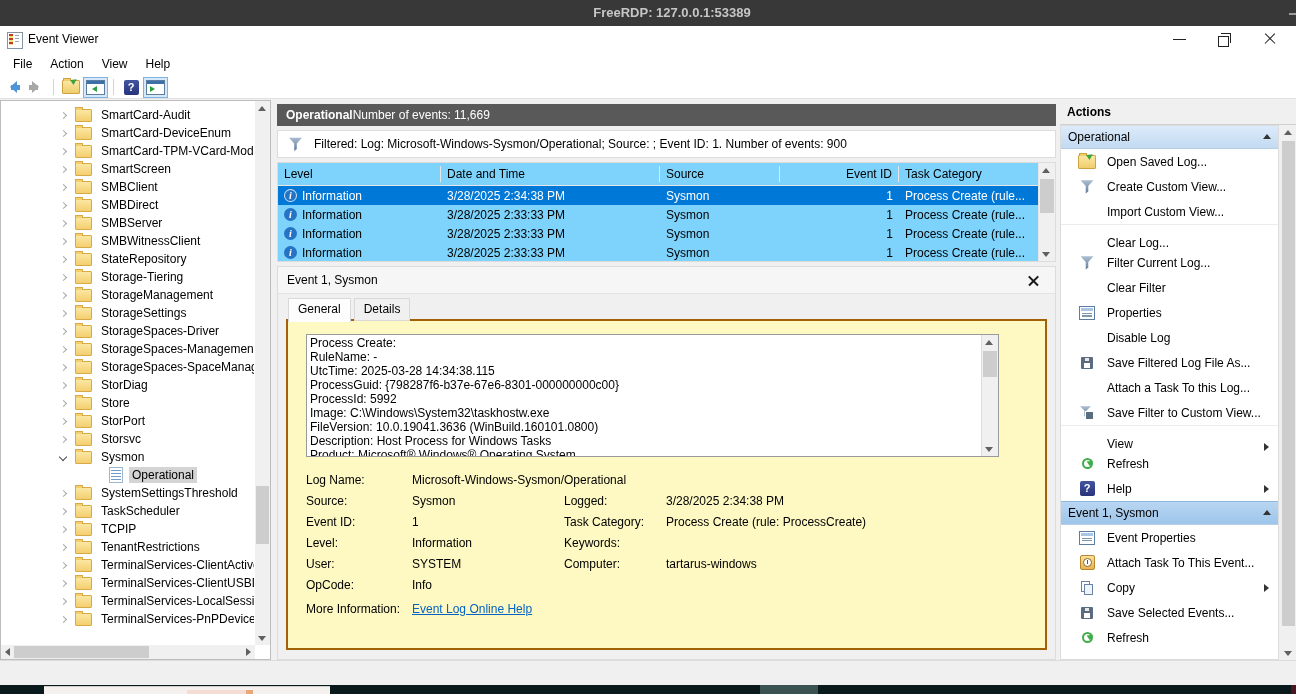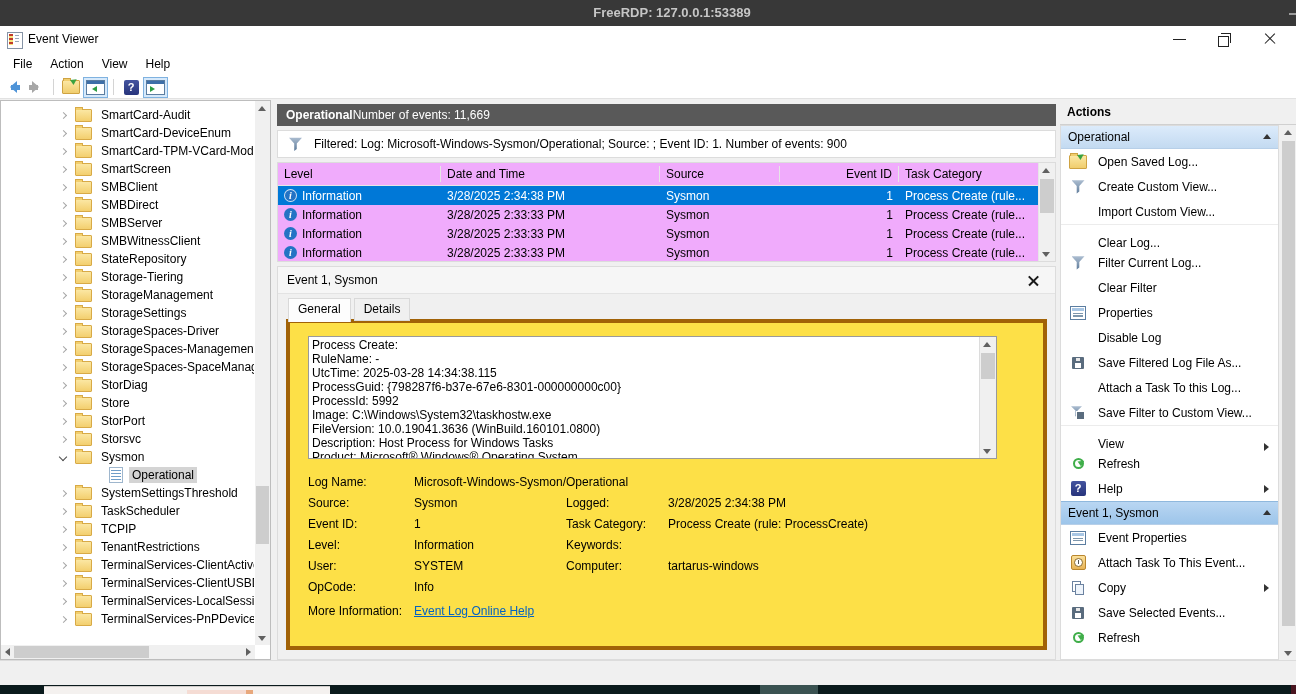--- a/index.html
+++ b/index.html
@@ -76,21 +76,21 @@
   
   .main-panel{position:absolute;left:277px;top:100px;width:779px;height:560px;}
   .main-header{position:absolute;left:0;right:0;top:4px;height:22px;background:#595959;color:#fff;display:flex;align-items:center;}
   .mh-title{font-weight:bold;margin-left:9px;}
   .mh-sub{}
   .filter-bar{position:absolute;left:0;right:0;top:30px;height:28px;background:#fff;border:1px solid #dcdcdc;box-sizing:border-box;display:flex;align-items:center;}
   .ico-funnel{width:13px;height:14px;position:relative;flex:none;}
   .ico-funnel::before{content:"";position:absolute;inset:0;background:linear-gradient(#aebfd2,#5d7a99);
       clip-path:polygon(0 6%,100% 6%,60% 46%,60% 86%,40% 100%,40% 46%);}
   .filter-bar .ico-funnel{margin-left:11px;margin-right:12px;}
-  .event-table{position:absolute;left:0;right:0;top:62px;height:100px;background:#f0abfc;border:1px solid #dcdcdc;box-sizing:border-box;overflow:hidden;}
+  .event-table{position:absolute;left:0;right:0;top:62px;height:100px;background:#7dd3fc;border:1px solid #dcdcdc;box-sizing:border-box;overflow:hidden;}
   .thead{display:flex;height:22px;align-items:center;border-bottom:1px solid #e6e6e6;margin-right:16px;}
   .hcell{box-sizing:border-box;padding:0 6px;border-right:1px solid #e6e6e6;height:16px;line-height:16px;}
   .col-level{width:163px;} .col-date{width:219px;} .col-source{width:120px;} .col-id{width:119px;text-align:right;} .col-task{flex:1;border-right:none;}
   .ev-row{display:flex;height:19px;align-items:center;margin-right:16px;}
   .ev-row .cell{box-sizing:border-box;padding:0 6px;white-space:nowrap;overflow:hidden;}
   .ev-row.sel{background:#0078d7;color:#fff;}
   .cell-level{display:flex;align-items:center;gap:5px;}
   .ico-info{width:13px;height:13px;border-radius:50%;background:#2473c4;color:#fff;flex:none;
             font-family:"Liberation Serif",serif;font-style:italic;font-weight:bold;font-size:10px;line-height:13px;text-align:center;}
   .ev-row.sel .ico-info{box-shadow:0 0 0 1px #cfe3f5 inset;}
@@ -98,38 +98,38 @@
   
   .detail-pane{position:absolute;left:0;right:0;top:166px;bottom:0;background:#f0f0f0;border:1px solid #dcdcdc;box-sizing:border-box;}
   .detail-title-row{position:absolute;left:0;right:0;top:0;height:26px;background:#f6f6f6;border-bottom:1px solid #e3e3e3;display:flex;align-items:center;}
   .dt-title{margin-left:9px;}
   .x-icon{position:absolute;right:16px;top:8px;width:11px;height:11px;}
   .x-icon::before,.x-icon::after{content:"";position:absolute;left:-1px;top:5px;width:13px;height:1.6px;background:#1a1a1a;}
   .x-icon::before{transform:rotate(45deg);} .x-icon::after{transform:rotate(-45deg);}
   .tab-strip{position:absolute;left:10px;top:31px;height:22px;display:flex;z-index:2;}
   .tab{height:21px;line-height:21px;padding:0 9px;border:1px solid #d9d9d9;background:#f0f0f0;margin-right:3px;}
   .tab.active{background:#fdfdfd;height:23px;border-bottom:none;}
-  .tab-page{position:absolute;left:8px;right:8px;top:52px;bottom:9px;background:#fde047;border:4px solid #a16207;}
+  .tab-page{position:absolute;left:8px;right:8px;top:52px;bottom:9px;background:#fef9c3;border:2px solid #a16207;}
   .event-textbox{position:absolute;left:18px;top:13px;right:46px;height:121px;background:#fff;border:1px solid #9a9a9a;overflow:hidden;}
   .ev-lines{position:absolute;left:3px;top:1px;right:18px;bottom:0;overflow:hidden;}
   .ev-line{height:14px;line-height:14px;white-space:nowrap;}
   .tb-vscroll{position:absolute;top:0;bottom:0;right:0;width:16px;background:#f0f0f0;border-left:1px solid #dcdcdc;}
   .fields{position:absolute;left:18px;top:148px;right:18px;display:grid;grid-template-columns:106px 152px 102px 1fr;grid-auto-rows:21px;align-items:center;}
   .f-label,.f-value{white-space:nowrap;overflow:visible;}
   .link{color:#0563c1;text-decoration:underline;}
   .span-rest{grid-column:2 / 5;}
   
   .actions-panel{position:absolute;left:1060px;top:100px;width:236px;height:560px;}
   .actions-header{position:absolute;left:0;right:0;top:0;height:24px;background:#f0f0f0;border-bottom:1px solid #d0d0d0;font-weight:bold;line-height:24px;padding-left:7px;}
   .actions-body{position:absolute;left:0;right:17px;top:25px;bottom:0;background:#fff;border:1px solid #dcdcdc;box-sizing:border-box;overflow:hidden;}
   .sec-head{height:22px;display:flex;align-items:center;padding:0 7px;background:linear-gradient(#dcebfb,#c3daf1);border-bottom:1px solid #b7cfe8;}
   .sec-head.sec2{background:linear-gradient(#b9d6f2,#9dc5ea);border-top:1px solid #8fb8dd;}
   .sec-title{flex:1;}
   .tri-up{width:0;height:0;border:4px solid transparent;border-bottom:5px solid #333;border-top:none;margin-top:-2px;}
-  .action-item{height:25px;display:flex;align-items:center;padding-left:7px;}
+  .action-item{height:25px;display:flex;align-items:center;padding-left:16px;}
   .action-item.sep{border-top:1px solid #ececec;align-items:flex-end;}
   .icon-slot{width:20px;display:flex;justify-content:center;flex:none;}
   .ai-label{margin-left:10px;flex:1;white-space:nowrap;overflow:hidden;}
   .tri-right{width:0;height:0;border:4px solid transparent;border-left:5px solid #333;border-right:none;margin-right:9px;}
   .ico-properties{width:14px;height:12px;background:#fff;border:1px solid #5b7da0;position:relative;}
   .ico-properties::before{content:"";position:absolute;left:1px;right:1px;top:1px;height:3px;background:#a8c6e4;}
   .ico-properties::after{content:"";position:absolute;left:2px;right:2px;top:6px;height:4px;background:repeating-linear-gradient(#7e97ad 0 1px,transparent 1px 2.5px);}
   .ico-binoculars{width:4px;height:6px;background:#4a6e96;position:relative;margin-top:2px;}
   .ico-binoculars::before,.ico-binoculars::after{content:"";position:absolute;top:-2px;width:7px;height:10px;background:#3f648c;border-radius:2px;}
   .ico-binoculars::before{left:-7px;} .ico-binoculars::after{right:-7px;}

